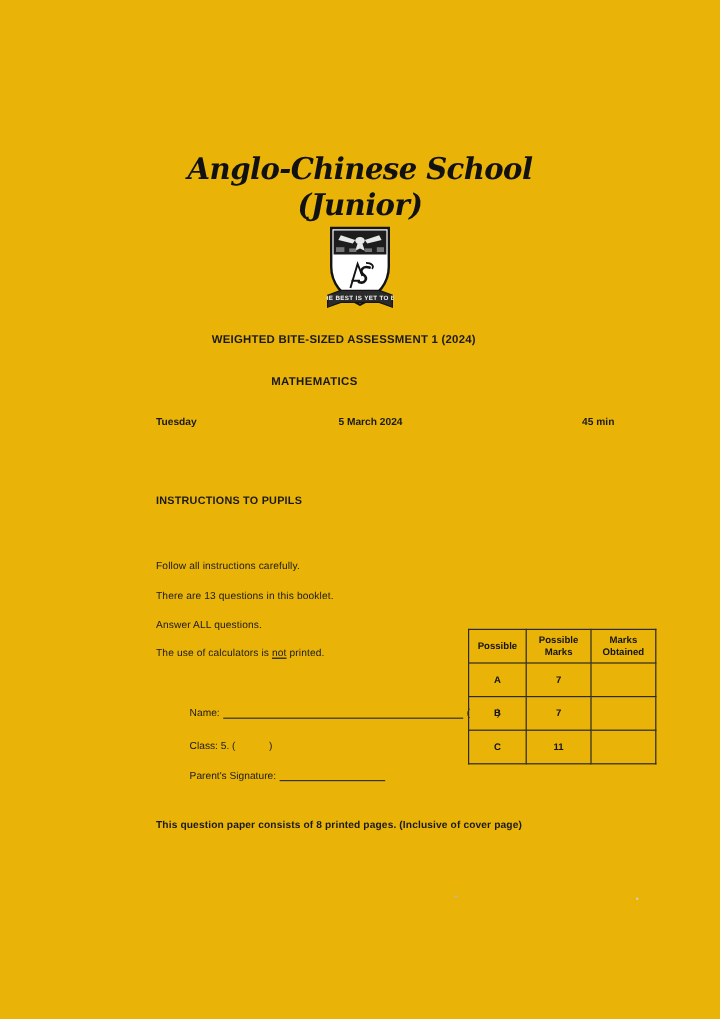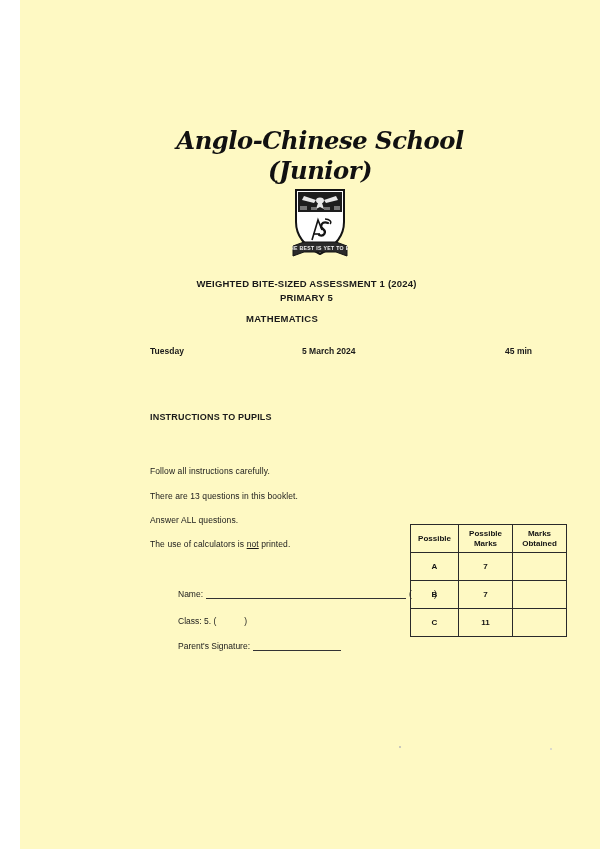--- a/index.html
+++ b/index.html
@@ -11,22 +11,21 @@
     width: 600px;
     height: 849px;
     position: relative;
     font-family: "Liberation Sans", sans-serif;
     color: #1a1a1a;
     overflow: hidden;
   }
   .page {
     position: absolute;
     inset: 0;
-    background: #fef9c3;
-    margin-left: 20px;
+    background: #eab308;
   }
 
   
   .school-title {
     position: absolute;
     top: 126px;
     left: 0;
     width: 600px;
     text-align: center;
     font-family: "DejaVu Serif", serif;
@@ -219,21 +218,20 @@
 
       <g>
         <path d="M1 60 L12 56 L44 56 L55 60 L55 70 L44 66 L12 66 L1 70 Z" fill="#2b2b2b" stroke="#141414" stroke-width="1"></path>
         <text x="28" y="64" fill="#f2f2f2" font-size="5.2" font-family="Liberation Sans, sans-serif" font-weight="bold" text-anchor="middle" letter-spacing="0.3">THE BEST IS YET TO BE</text>
       </g>
     </svg>
   </div>
 
   <div class="assessment-header">
     <div>WEIGHTED BITE-SIZED ASSESSMENT 1 (2024)</div>
-    <div>PRIMARY 5</div>
   </div>
   <div class="subject">MATHEMATICS</div>
 
   <div class="date-row">
     <span class="day">Tuesday</span>
     <span class="date">5 March 2024</span>
     <span class="duration">45 min</span>
   </div>
 
   <div class="instr-heading" id="instr-title">INSTRUCTIONS TO PUPILS</div>
@@ -277,17 +275,18 @@
         <td></td>
       </tr>
       <tr>
         <td>C</td>
         <td>11</td>
         <td></td>
       </tr>
     </tbody>
   </table>
 
+  <div class="footer-note">This question paper consists of 8 printed pages. (Inclusive of cover page)</div>
 
   <div class="speck" id="speck-1"></div>
   <div class="speck" id="speck-2"></div>
 
 </div>
 
 </body></html>

